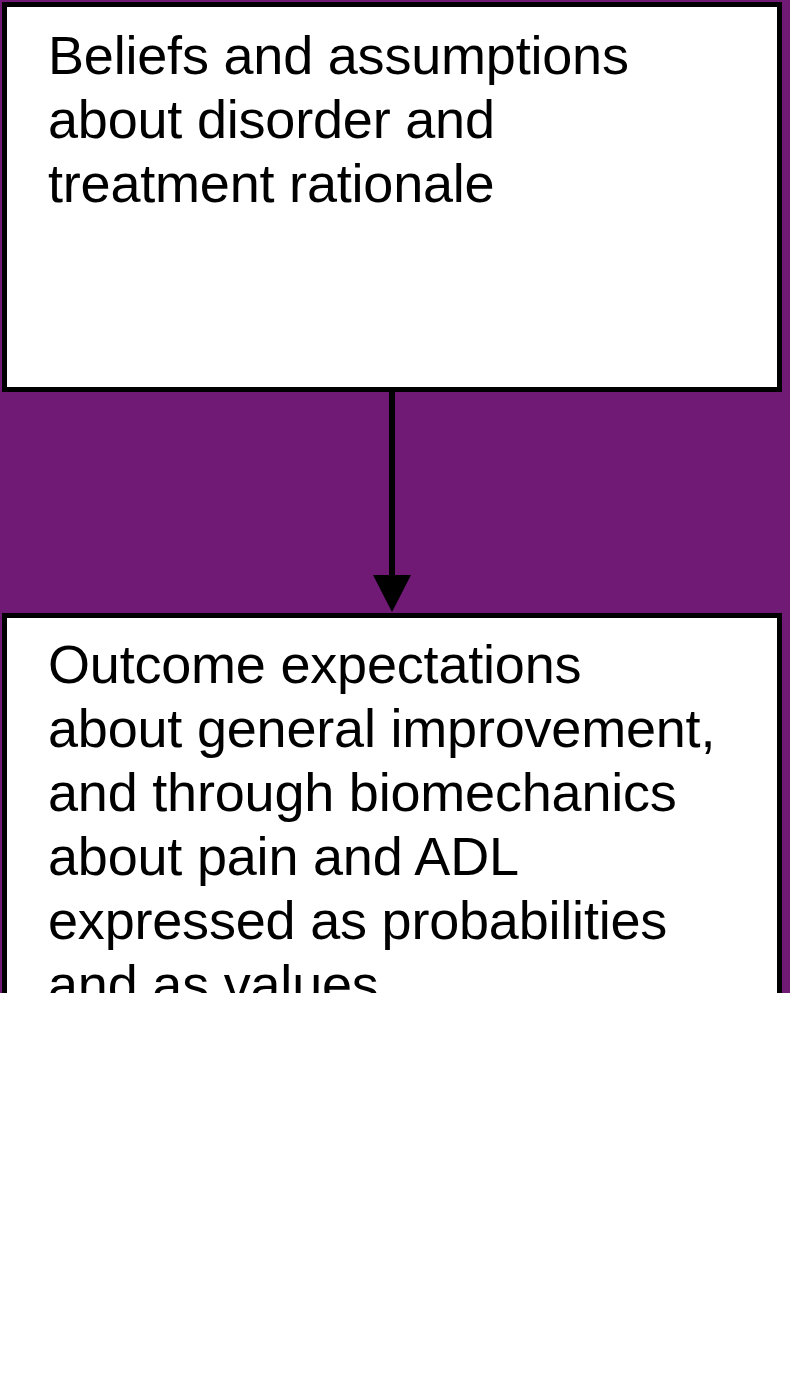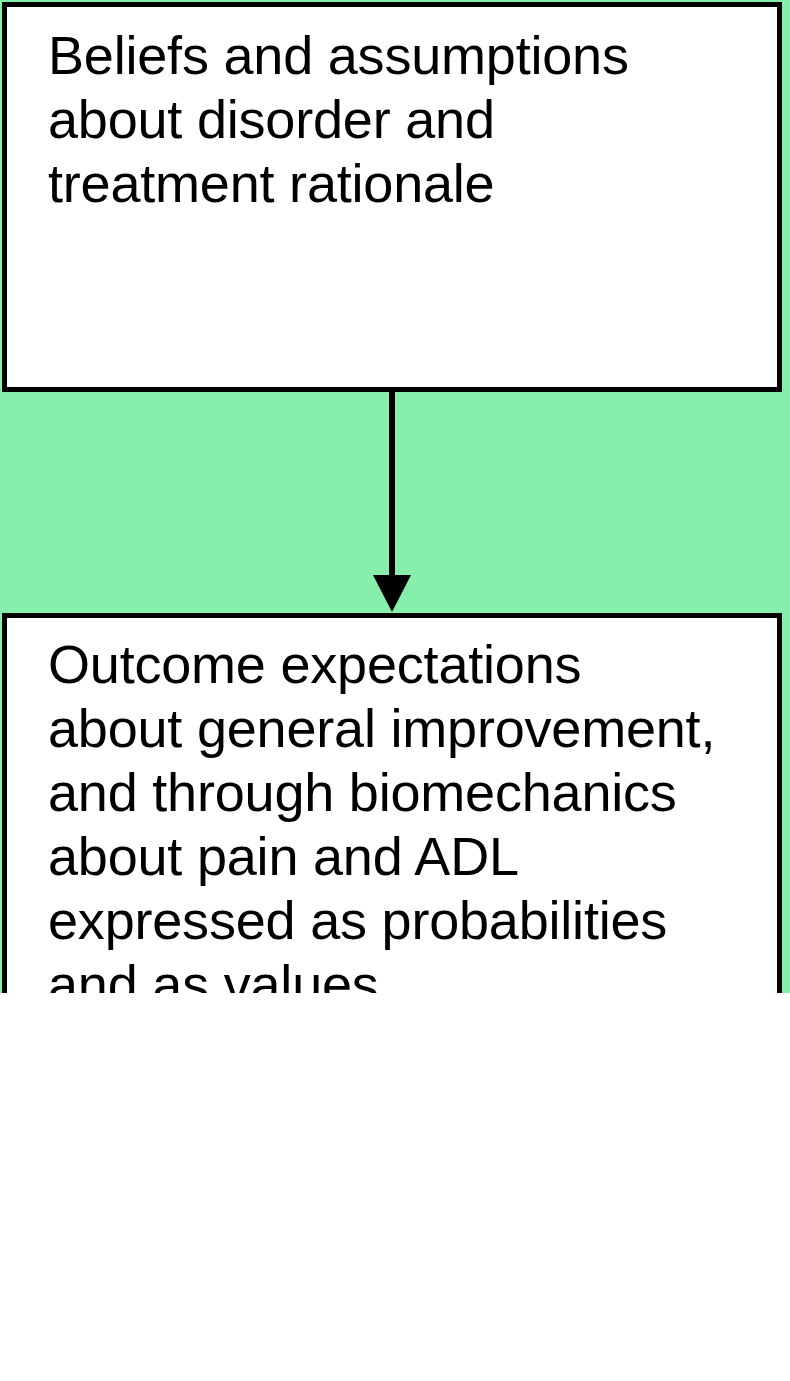--- a/index.html
+++ b/index.html
@@ -12,21 +12,21 @@
     height: 1381px;
     font-family: "Liberation Sans", sans-serif;
     -webkit-font-smoothing: antialiased;
   }
 
   #diagram {
     position: relative;
     width: 790px;
     height: 993px;
     overflow: hidden;
-    background: #86efac;
+    background: #701a75;
   }
 
   .node-box {
     position: absolute;
     box-sizing: border-box;
     background: #ffffff;
     border: 5px solid #000000;
   }
 
   #box-beliefs {

